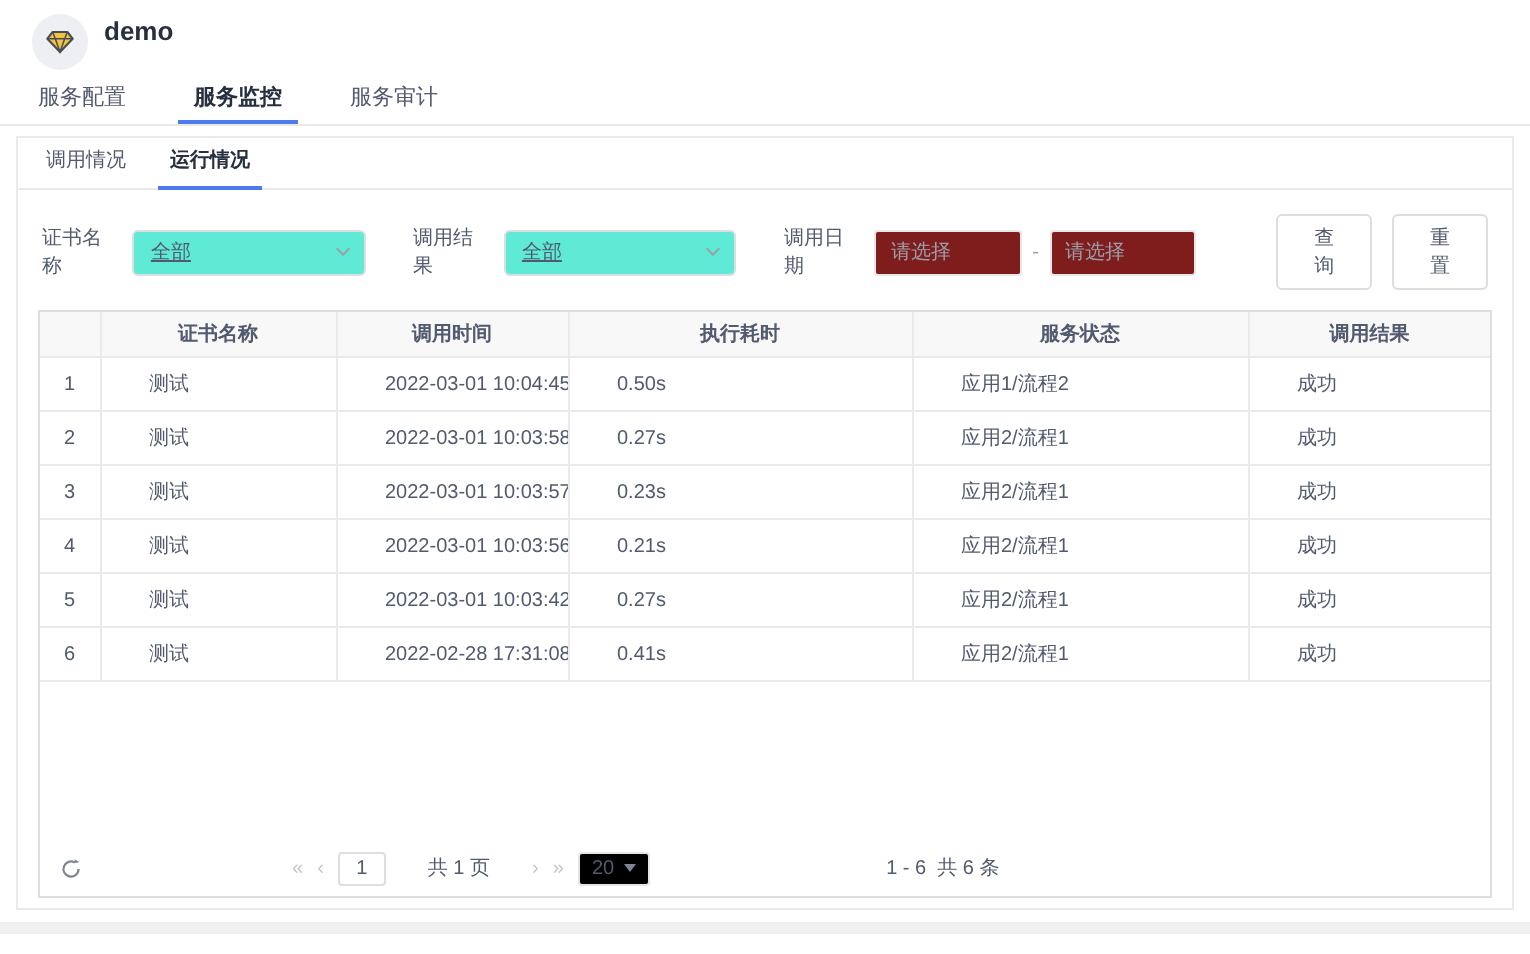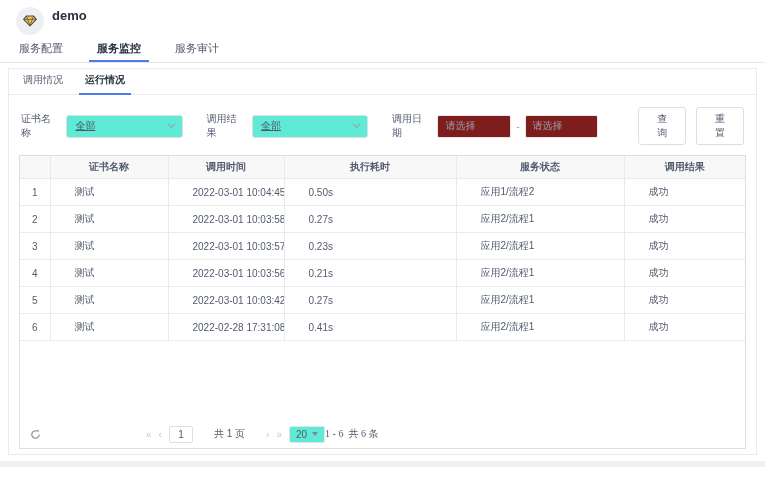--- a/index.html
+++ b/index.html
@@ -73,25 +73,25 @@
 
   
   .pager { display:flex; align-items:center; height:28px; padding:0 8px; font-size:10px;
     color:#515a6e; }
   .refresh-btn { display:flex; align-items:center; cursor:pointer; margin-left:2px; }
   .pg-group { display:flex; align-items:center; gap:7px; margin-left:105px; }
   .pg-nav { color:#c5c8ce; font-size:10px; cursor:default; }
   .pg-cur { border:1px solid #dcdee2; border-radius:2px; min-width:24px; text-align:center;
     padding:2px 0; color:#515a6e; background:#fff; cursor:pointer; }
   .pg-total { color:#515a6e; margin:0 14px; }
-  .pg-size { background:#5eead4; border:1px solid #e3e5e8; border-radius:2px; padding:2px 6px;
+  .pg-size { background:#000000; border:1px solid #e3e5e8; border-radius:2px; padding:2px 6px;
     display:flex; align-items:center; gap:5px; cursor:pointer; }
   .tri { width:0; height:0; border-left:3px solid transparent; border-right:3px solid transparent;
     border-top:4px solid #7d8694; }
-  .pg-count { color:#515a6e;font-family:Liberation Serif, serif; }
+  .pg-count { margin-left:118px; color:#515a6e; }
 
   .footer-strip { height:6px; background:#eef0f2; margin-top:6px; }
 </style>
 </head>
 <body>
 
 <div class="top-header">
   <div class="th-left">
     <div class="avatar">
       <svg viewBox="0 0 24 24" width="16" height="16">

